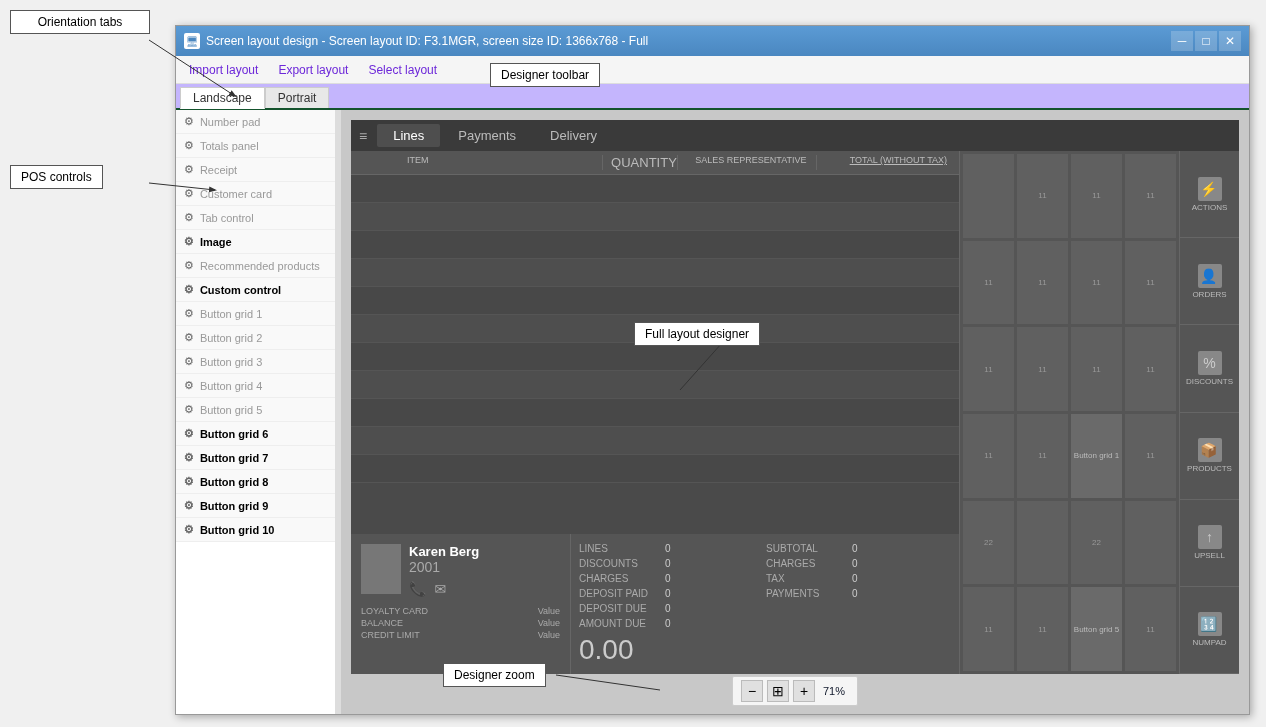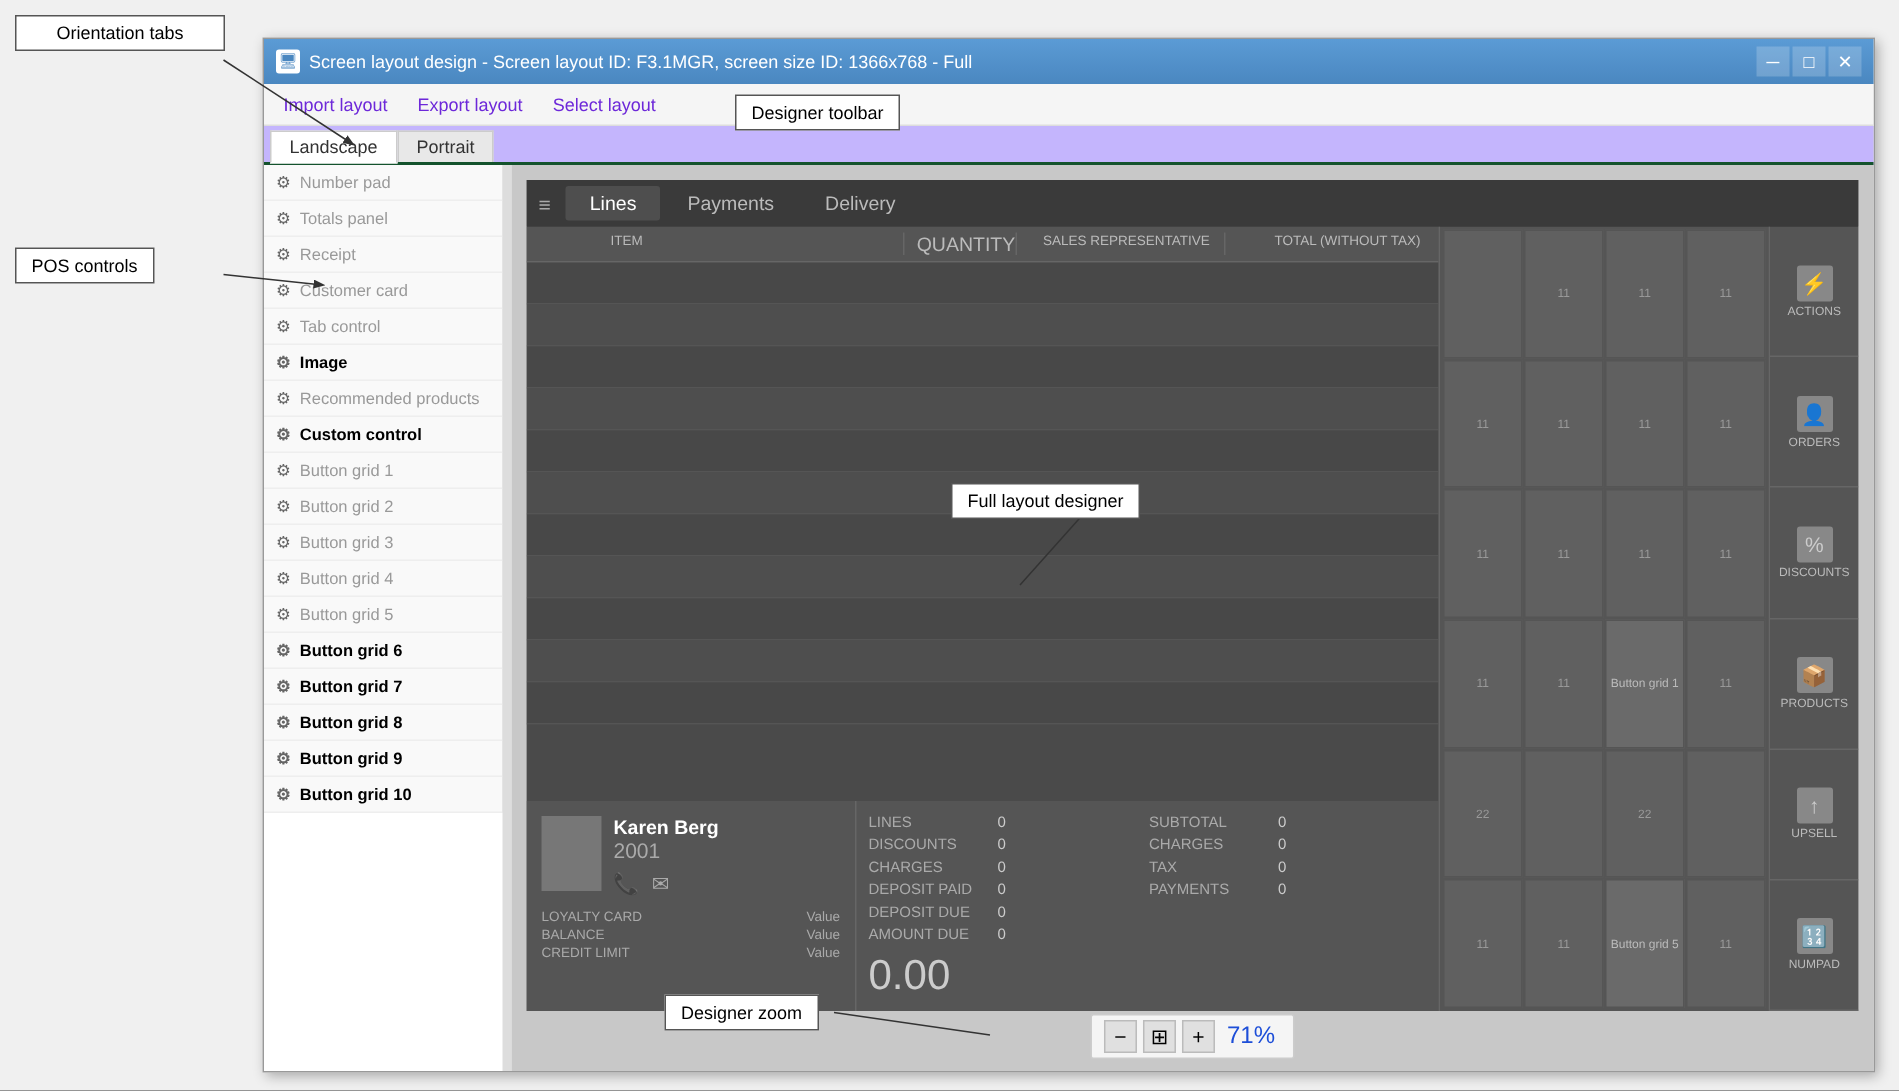--- a/index.html
+++ b/index.html
@@ -342,21 +342,21 @@
       width: 22px;
       height: 22px;
       background: #e0e0e0;
       border: 1px solid #bbb;
       cursor: pointer;
       display: flex;
       align-items: center;
       justify-content: center;
       font-size: 14px;
     }
-    .zoom-level { font-size: 16px; color: #1d4ed8; padding: 0 4px; }
+    .zoom-level { font-size: 11px; color: #0f172a; padding: 0 4px; }
 
     
     .callout {
       position: absolute;
       background: white;
       border: 1px solid #555;
       padding: 4px 10px;
       font-size: 12px;
       text-align: center;
       white-space: nowrap;
@@ -536,21 +536,21 @@
             <div class="preview-tab">Delivery</div>
           </div>
 
           <div class="preview-main" style="flex:1; overflow:hidden;">
 
             <div class="preview-lines">
               <div class="lines-table-header">
                 <span class="lines-col item" style="font-size:9px;color:#bbb;margin-left:48px;">ITEM</span>
                 <span class="lines-col qty" style="font-size:13px;color:#bbb;">QUANTITY</span>
                 <span class="lines-col rep" style="font-size:9px;color:#bbb;">SALES REPRESENTATIVE</span>
-                <span class="lines-col total" style="font-size:9px;color:#bbb;">TOTAL (WITHOUT TAX)</span>
+                <span class="lines-col total" style="font-size:9px;color:#bbb;text-decoration:underline;">TOTAL (WITHOUT TAX)</span>
               </div>
               <div class="lines-rows">
                 <div class="lines-row"></div>
                 <div class="lines-row"></div>
                 <div class="lines-row"></div>
                 <div class="lines-row"></div>
                 <div class="lines-row"></div>
                 <div class="lines-row"></div>
                 <div class="lines-row"></div>
                 <div class="lines-row"></div>

